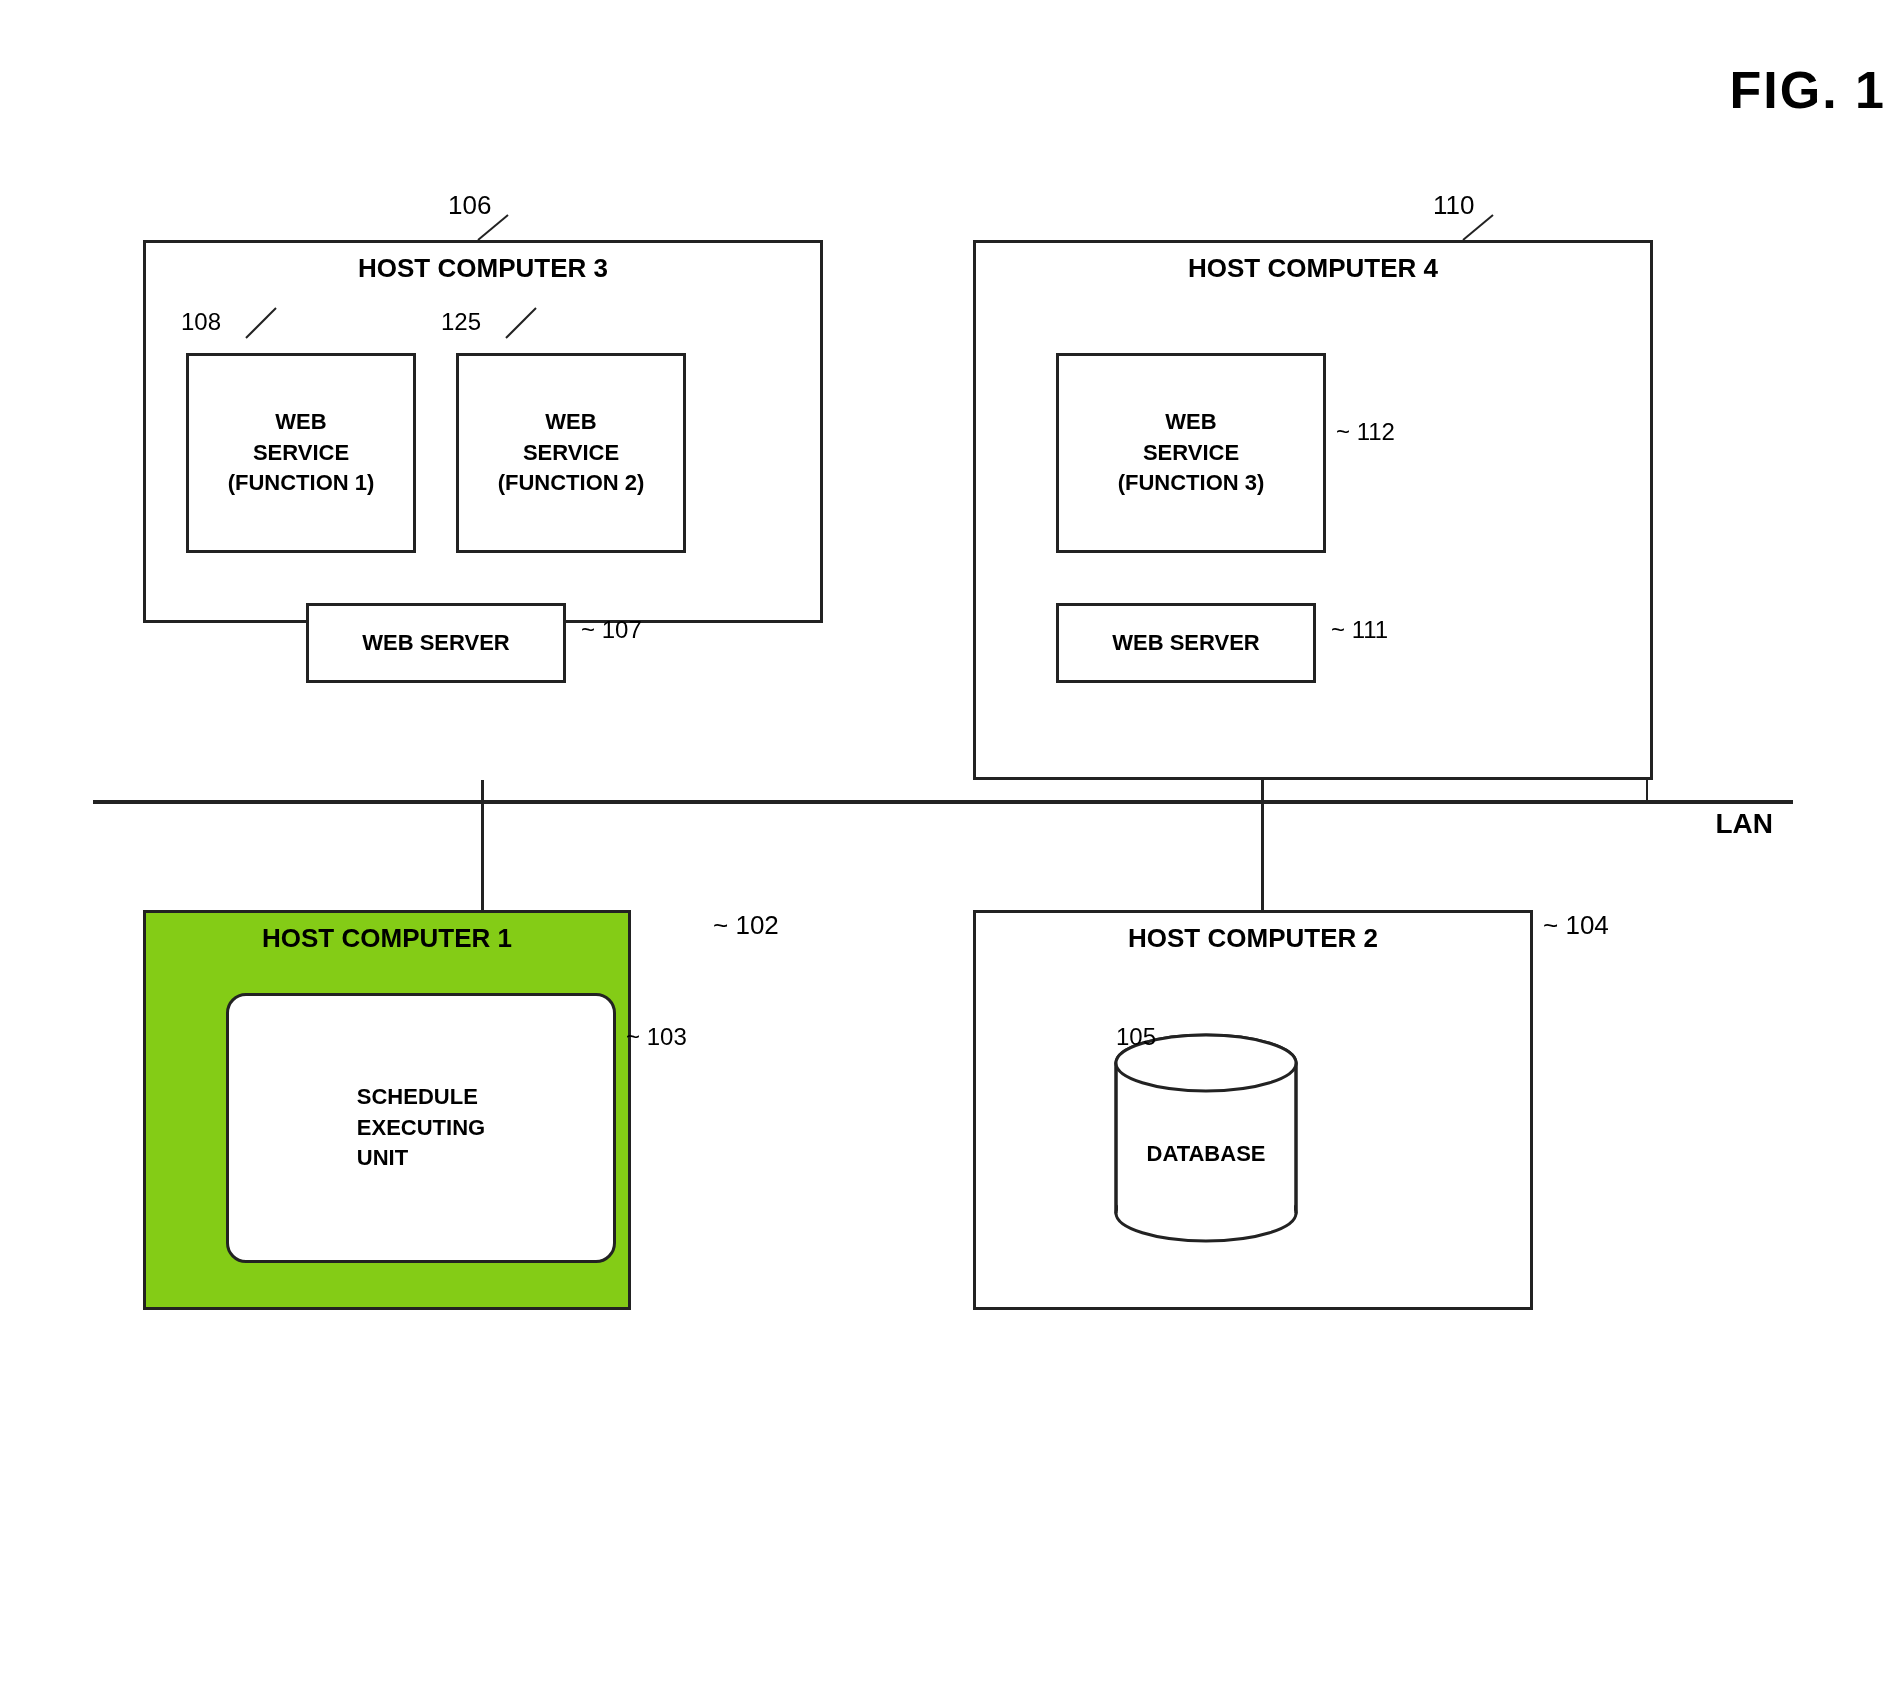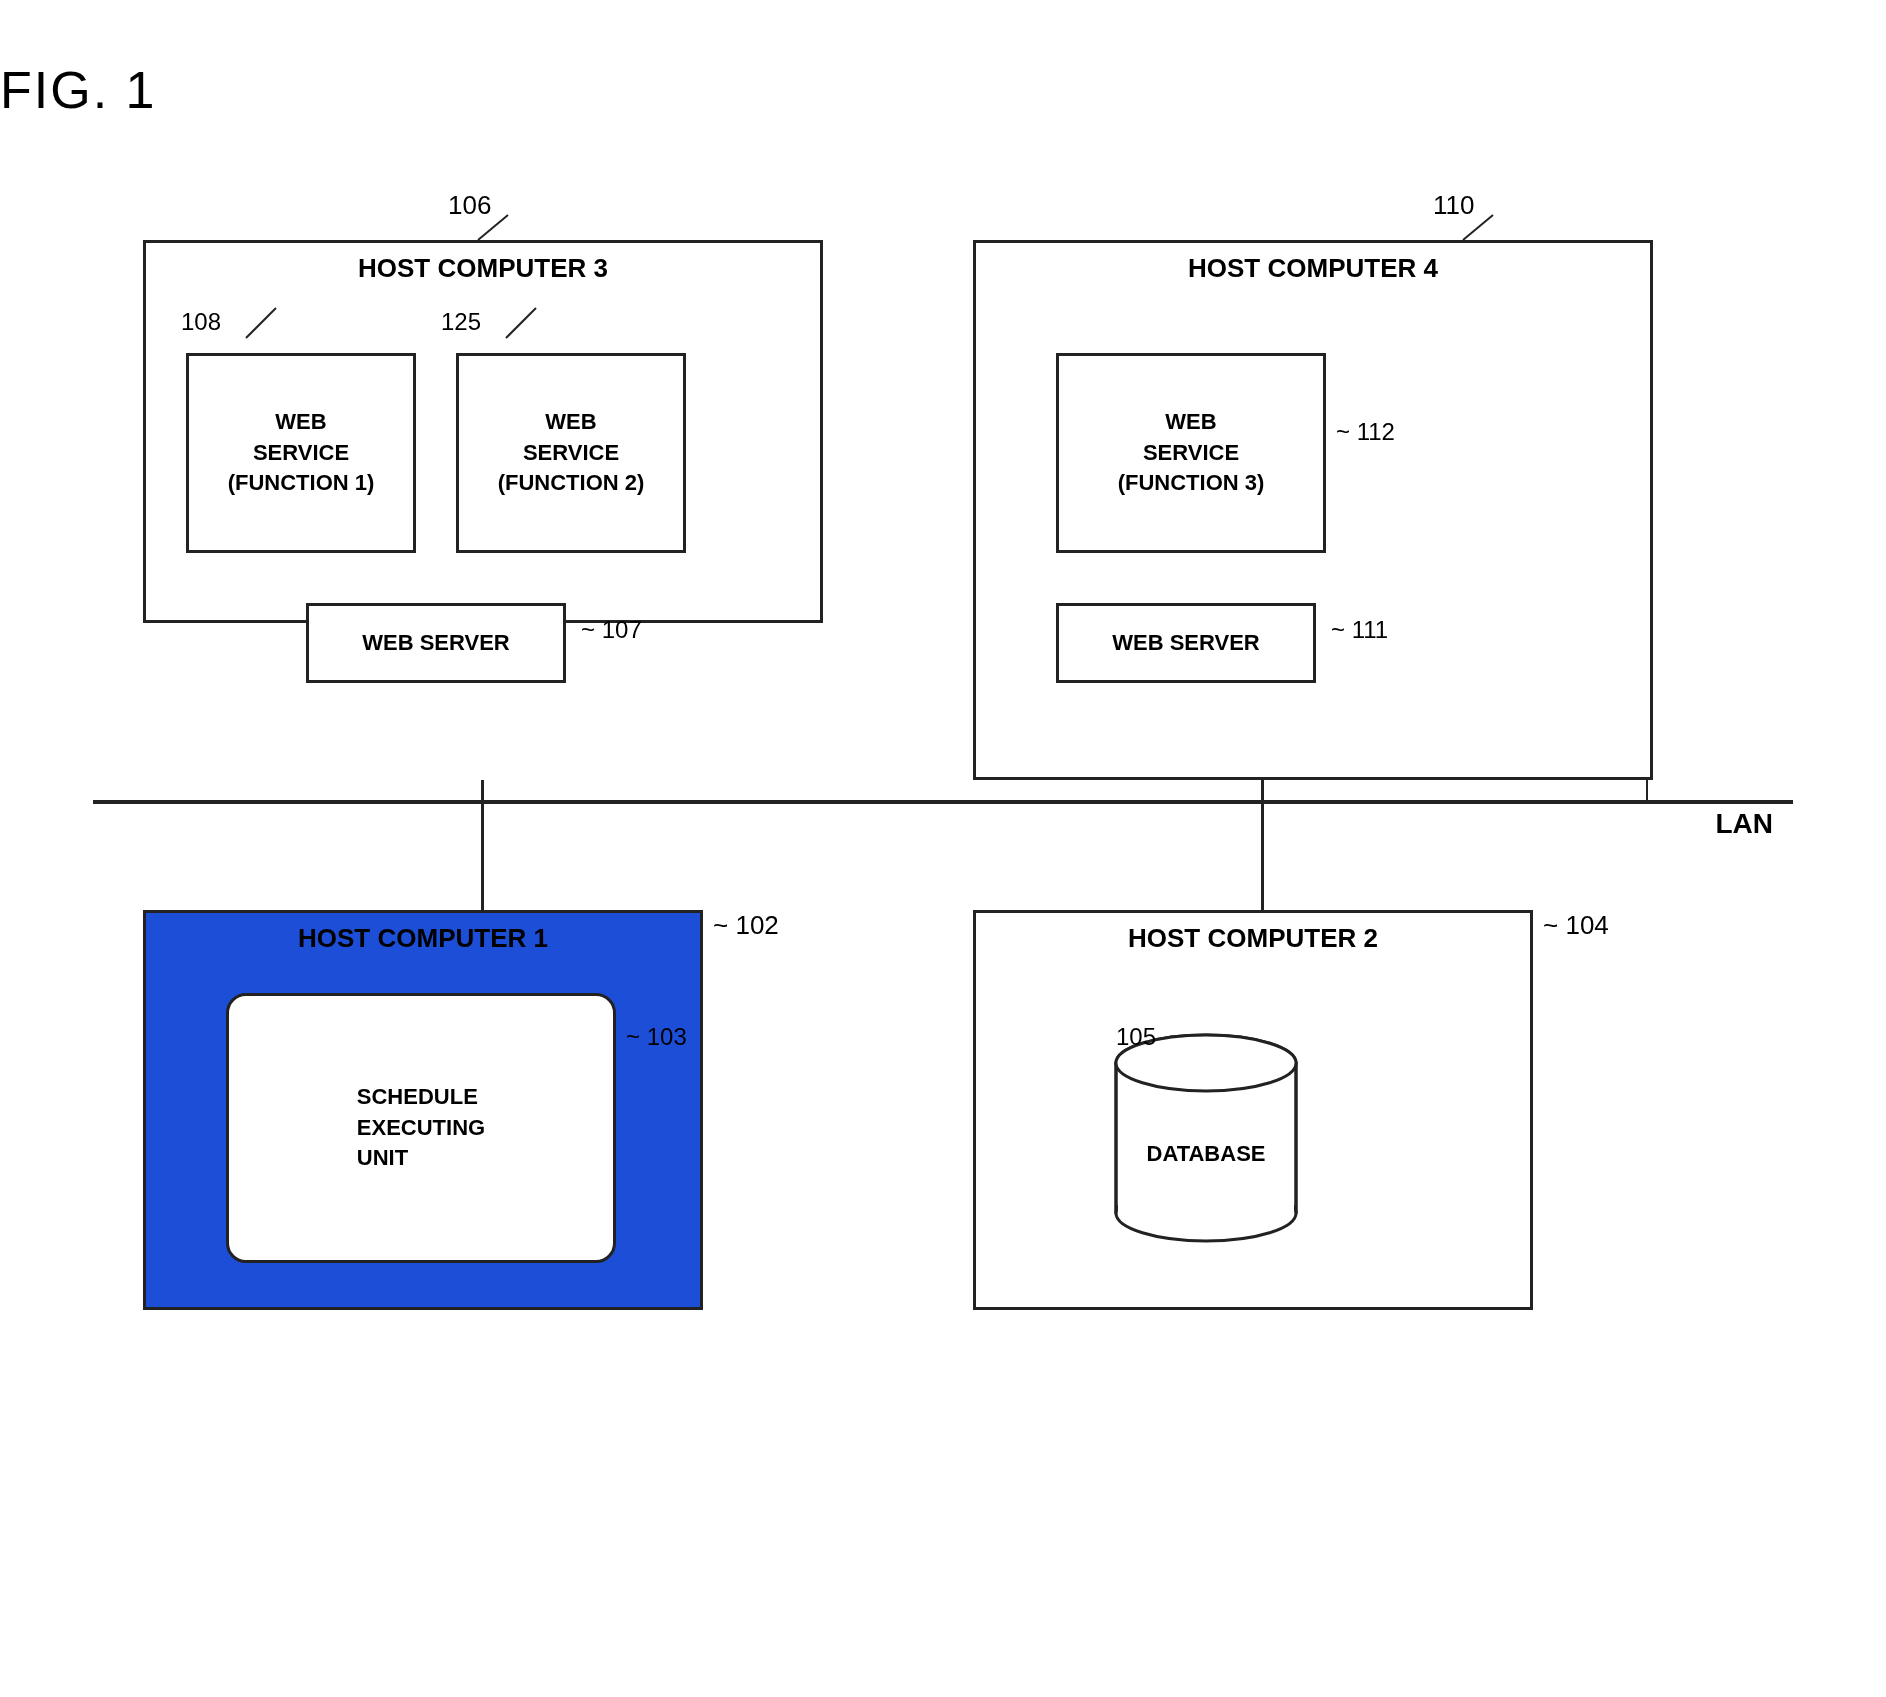--- a/index.html
+++ b/index.html
@@ -6,23 +6,23 @@
     body {
       background: #fff;
       font-family: Arial, sans-serif;
       width: 1886px;
       height: 1697px;
       position: relative;
       overflow: hidden;
     }
 
     .page-title {
-      text-align: left;
+      text-align: right;
       font-size: 52px;
-      font-weight: normal;
+      font-weight: bold;
       padding-top: 60px;
       padding-bottom: 60px;
       letter-spacing: 2px;
     }
 
     .diagram-container {
       position: relative;
       width: 1700px;
       margin: 0 auto;
       height: 1400px;
@@ -157,24 +157,24 @@
       position: absolute;
       font-size: 26px;
       font-weight: normal;
     }
 
     
     .host-computer-1-box {
       position: absolute;
       top: 730px;
       left: 50px;
-      width: 560px;
+      width: 488px;
       height: 400px;
       border: 3px solid #222;
-      background: #1d4ed8;
+      background: #84cc16;
     }
 
     .host-computer-2-box {
       position: absolute;
       top: 730px;
       left: 880px;
       width: 560px;
       height: 400px;
       border: 3px solid #222;
       background: #fff;

